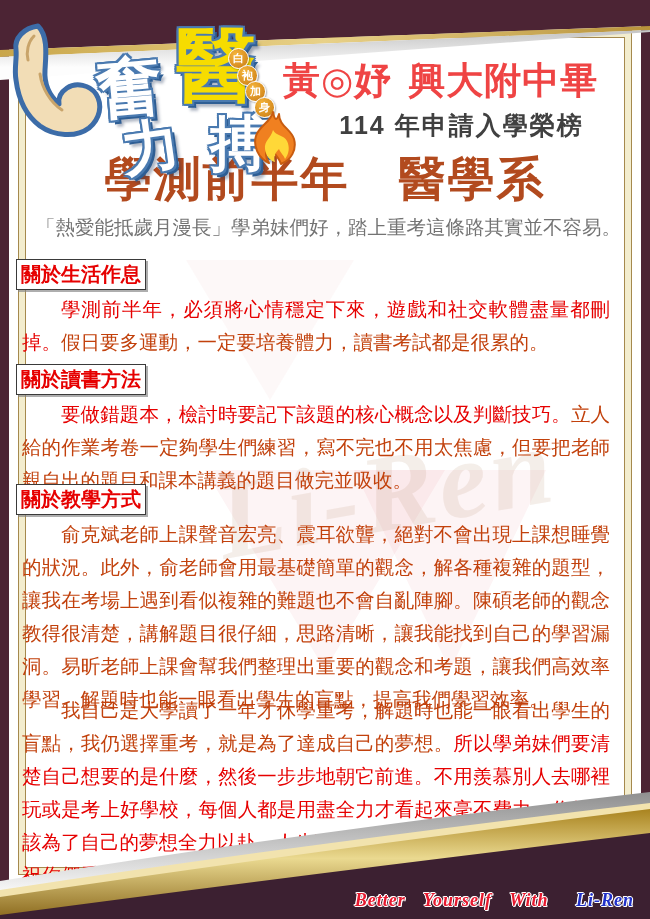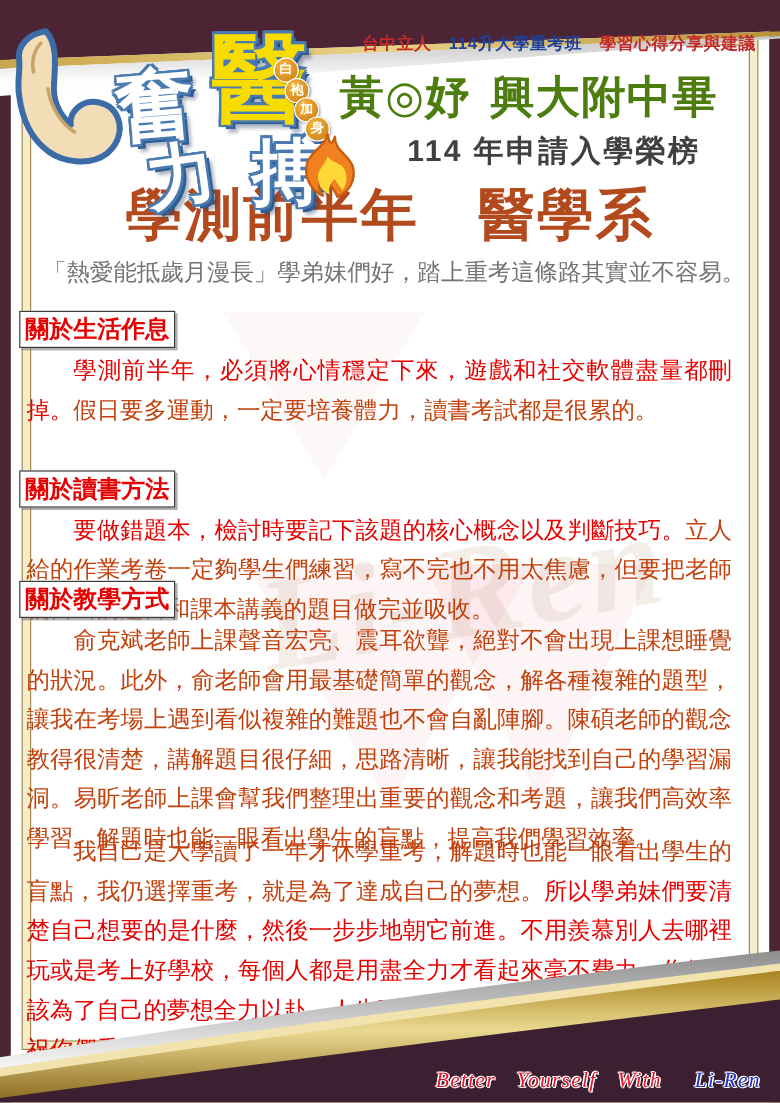--- a/index.html
+++ b/index.html
@@ -71,53 +71,53 @@
   .arm-svg{position:absolute;left:4px;top:8px;}
   .flame-svg{position:absolute;left:243px;top:96px;}
   
   .caption{
     position:absolute;top:28px;right:20px;z-index:7;
     font-size:14px;font-weight:bold;letter-spacing:.5px;white-space:nowrap;
   }
   .cap-red{color:#c42a2a;} .cap-blue{color:#20409a;margin:0 10px;}
   .head-right{position:absolute;left:283px;top:56px;width:357px;z-index:5;text-align:center;}
   .student-line{
-    font-size:37px;font-weight:900;color:#4d7c0f;white-space:nowrap;
+    font-size:37px;font-weight:900;color:#ef4444;white-space:nowrap;
     letter-spacing:1px;text-align:left;
   }
   .student-line .gap{display:inline-block;width:16px;}
   .honor-line{margin-top:3px;font-size:25px;font-weight:900;color:#404040;letter-spacing:2px;}
   .main-title{
     position:absolute;left:0;top:148px;width:650px;z-index:5;text-align:center;
     font-family:"Liberation Serif","DejaVu Serif",serif;
     font-size:47px;font-weight:900;color:#b24a1e;letter-spacing:2px;white-space:nowrap;
   }
   .intro{
     position:absolute;left:36px;right:24px;top:212px;z-index:5;
     font-size:19.5px;color:#737373;line-height:30px;
   }
   
   .section{position:absolute;left:16px;right:26px;z-index:5;}
-  .sec-1{top:259px;} .sec-2{top:364px;margin-top:28px;} .sec-3{top:484px;} .sec-4{top:691px;}
+  .sec-1{top:259px;} .sec-2{top:364px;} .sec-3{top:484px;} .sec-4{top:691px;}
   .sec-title{
     display:inline-block;font-size:20px;font-weight:bold;color:#e60000;
     border:1px solid #3a3a3a;box-shadow:2px 2px 0 rgba(130,130,130,.65);
     padding:1px 4px;background:#fff;
   }
   .sec-para{
     margin:3px 0 0 6px;width:588px;font-size:19.5px;line-height:33px;
     text-indent:2em;color:#111;text-align:justify;
   }
   .seg-red{color:#e60000;} .seg-black{color:#c2410c;}
   
   .bottom-swoosh{position:absolute;left:0;bottom:0;width:650px;height:140px;z-index:8;pointer-events:none;}
   .slogan{
     position:absolute;right:16px;bottom:8px;z-index:9;white-space:nowrap;
     font-family:"Liberation Serif","DejaVu Serif",serif;
-    font-style:italic;font-weight:400;font-size:18px;letter-spacing:1px;word-spacing:12px;
+    font-style:italic;font-weight:700;font-size:18px;letter-spacing:1px;word-spacing:12px;
   }
   .slogan-red{color:#e6182e;
     text-shadow:1px 0 0 #fff,-1px 0 0 #fff,0 1px 0 #fff,0 -1px 0 #fff,1px 1px 0 #fff,-1px -1px 0 #fff;}
   .slogan-blue{color:#2030c8;margin-left:10px;
     text-shadow:1px 0 0 #fff,-1px 0 0 #fff,0 1px 0 #fff,0 -1px 0 #fff,1px 1px 0 #fff,-1px -1px 0 #fff;}
 </style>
 </head>
 <body>
 
 <div class="page">
@@ -152,25 +152,20 @@
     <span class="badge bd-1">白</span>
     <span class="badge bd-2">袍</span>
     <span class="badge bd-3">加</span>
     <span class="badge bd-4">身</span>
     <svg class="flame-svg" width="60" height="66" viewBox="0 0 60 66">
       <path d="M30,2 C28,12 16,16 13,26 C10,36 15,48 26,53 C20,44 24,38 30,34 C28,44 36,46 38,54 C48,50 54,40 51,29 C48,19 36,16 36,4 C34,10 32,12 30,2 Z" fill="#f08020" stroke="#c85c10" stroke-width="2" stroke-linejoin="round"></path>
       <path d="M30,20 C28,28 21,31 22,39 C23,47 28,51 32,52 C30,46 33,42 36,39 C38,44 41,45 42,49 C46,44 47,37 44,31 C41,25 33,26 30,20 Z" fill="#ffd838"></path>
     </svg>
   </div>
 
-  <div class="caption">
-    <span class="cap-red">台中立人</span>
-    <span class="cap-blue">114升大學重考班</span>
-    <span class="cap-red">學習心得分享與建議</span>
-  </div>
 
   <div class="head-right">
     <div class="student-line">
       <span>黃◎妤</span><span class="gap"></span><span>興大附中畢</span>
     </div>
     <div class="honor-line">114 年申請入學榮榜</div>
   </div>
 
   <div class="main-title">學測前半年　醫學系</div>
 

